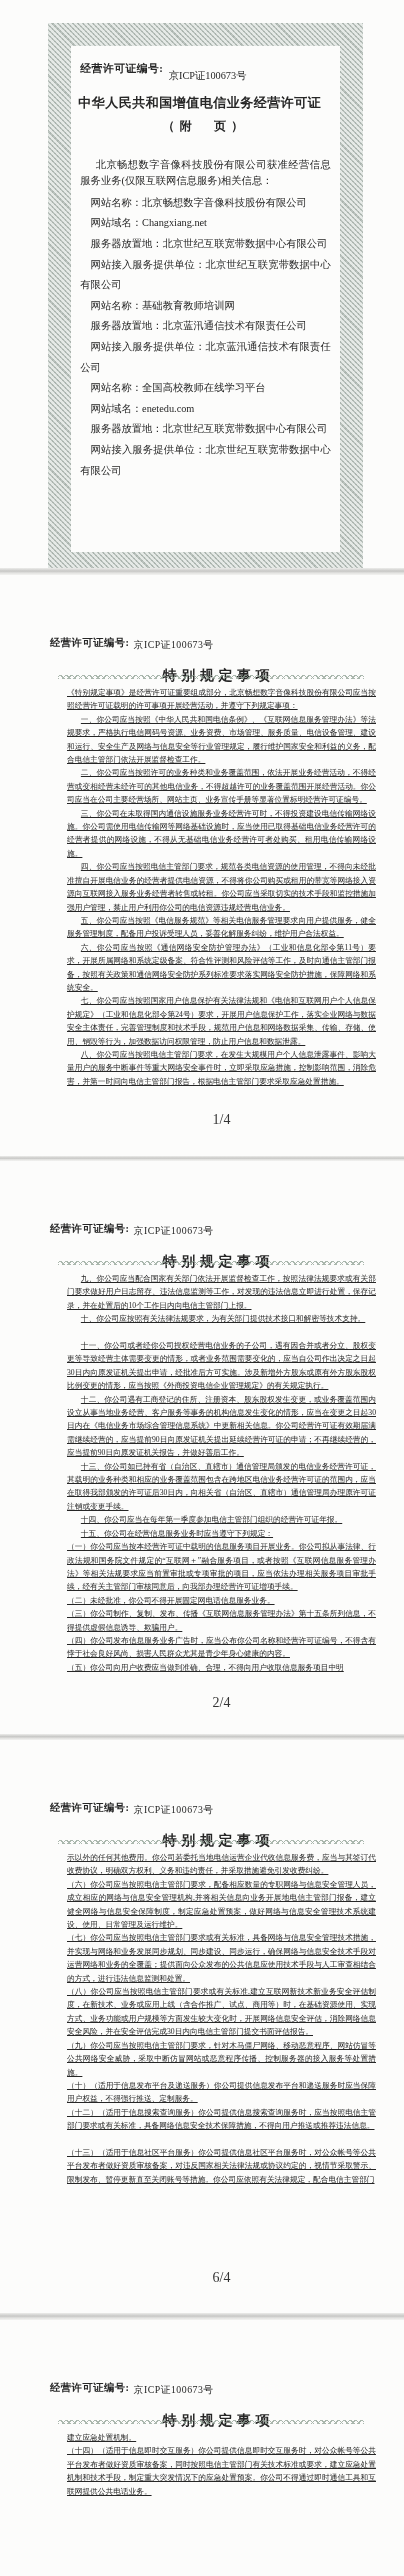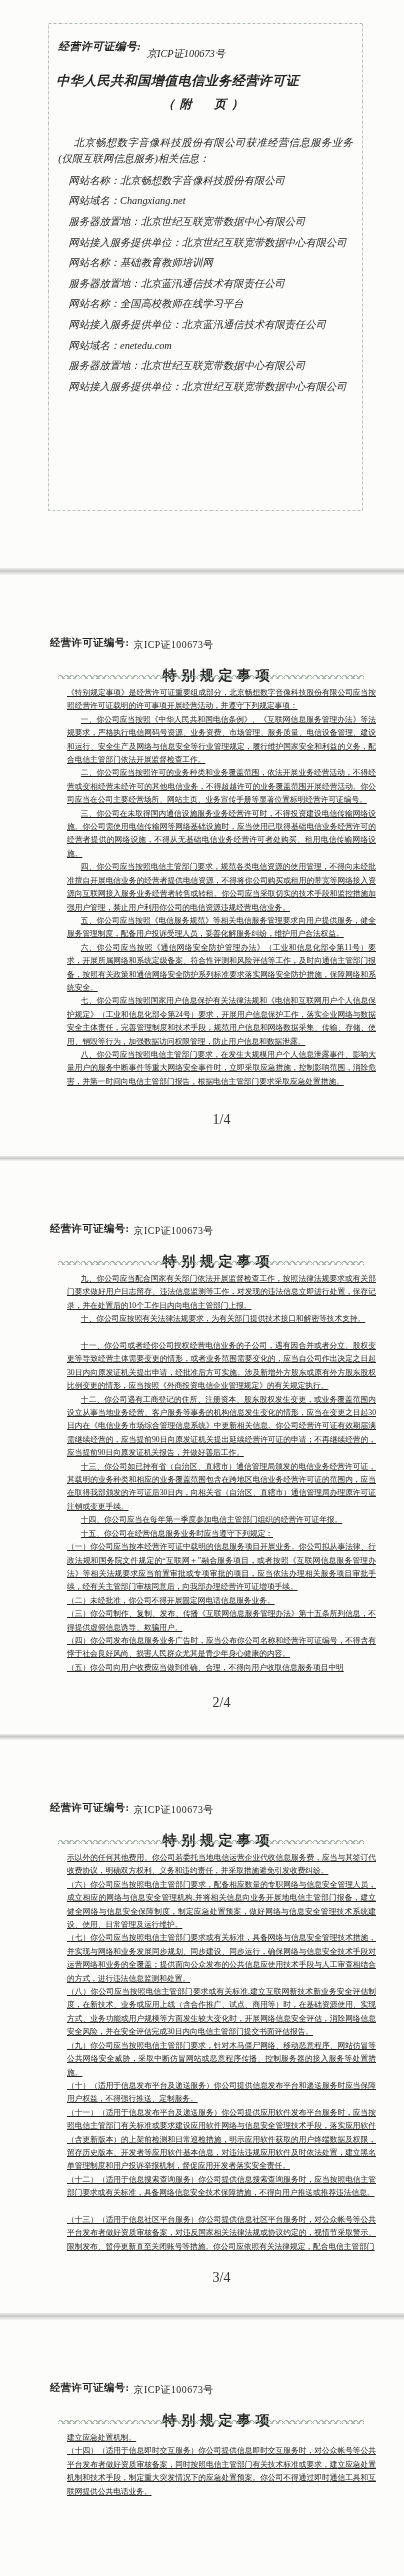--- a/index.html
+++ b/index.html
@@ -1,24 +1,24 @@
 <!DOCTYPE html>
 <html style="font-size:8.2px"><head>
 <meta charset="utf-8">
 <style>
   html,body{margin:0;padding:0;background:#f2f2f0;}
   #canvas{position:relative;width:405px;height:2873px;margin:0 auto;background:#fbfbfa;
     font-family:"Liberation Serif","DejaVu Serif",serif;color:#262626;overflow:hidden;}
   .page{position:absolute;left:0;width:405px;background:#fcfcfb;overflow:hidden;}
   .page-sep{position:absolute;left:0;width:405px;background:linear-gradient(#ececea, #c7c7c5 45%, #e2e2e0 70%, #f3f3f1);}
   
-  .cert-frame{position:absolute;left:48px;top:23px;width:315px;height:488px;box-sizing:border-box;padding:1px;
+  .cert-frame{position:absolute;left:48px;top:23px;width:315px;height:552px;box-sizing:border-box;padding:23px;
     background:
       repeating-linear-gradient(45deg, rgba(148,160,153,.55) 0 1.5px, rgba(230,234,231,.9) 1.5px 3.6px),
-      repeating-linear-gradient(-45deg, rgba(148,160,153,.5) 0 1.5px, rgba(230,234,231,.9) 1.5px 3.6px); font-style: italic;}
+      repeating-linear-gradient(-45deg, rgba(148,160,153,.5) 0 1.5px, rgba(230,234,231,.9) 1.5px 3.6px);}
   .cert-inner{width:100%;height:100%;background:#fcfcfb;box-sizing:border-box;padding:10.3px 7.2px;position:relative;}
   .c-hdr{margin:6.2px 0 0 2.1px;font-size:10.8px;font-weight:bold;letter-spacing:0.5px;}
   .c-num{font-weight:normal;font-size:10.3px;margin-left:5.2px;position:relative;top:6.2px;letter-spacing:0;}
   .c-title{margin:17.5px 0 0 0;text-align:left;font-size:13px;font-weight:600;letter-spacing:0.5px;}
   .c-sub{margin:6.2px 0 0 0;text-align:center;font-size:12px;font-weight:600;letter-spacing:5.2px;}
   .c-intro{margin:21.6px 2.1px 0 2.1px;font-size:10.3px;line-height:16px;text-align:justify;text-indent:1.5em;}
   .c-fields{margin:4.1px 2.1px 0 2.1px;}
   .c-fields p{margin:0;font-size:10.3px;line-height:20.6px;text-align:justify;text-indent:1em;}
   
   .hdr{position:absolute;top:61px;left:50px;font-size:10.3px;font-weight:bold;letter-spacing:0.5px;white-space:nowrap;}
@@ -58,23 +58,23 @@
 
             <p><span>服务器放置地：</span><span>北京世纪互联宽带数据中心有限公司</span></p>
 
             <p><span>网站接入服务提供单位：</span><span>北京世纪互联宽带数据中心有限公司</span></p>
 
             <p><span>网站名称：</span><span>基础教育教师培训网</span></p>
 
 
             <p><span>服务器放置地：</span><span>北京蓝汛通信技术有限责任公司</span></p>
 
+            <p><span>网站接入服务提供单位：</span><span>北京蓝汛通信技术有限责任公司</span></p>
+
             <p><span>网站名称：</span><span>全国高校教师在线学习平台</span></p>
-
-            <p><span>网站接入服务提供单位：</span><span>北京蓝汛通信技术有限责任公司</span></p>
 
             <p><span>网站域名：</span><span>enetedu.com</span></p>
 
             <p><span>服务器放置地：</span><span>北京世纪互联宽带数据中心有限公司</span></p>
 
             <p><span>网站接入服务提供单位：</span><span>北京世纪互联宽带数据中心有限公司</span></p>
           </div>
       </div>
     </div>
   </section>
@@ -137,25 +137,24 @@
     <h2 class="stitle">特别规定事项</h2>
     <div class="zigzag"></div>
     <div class="body">
 
     <p class="para noindent">示以外的任何其他费用。你公司若委托当地电信运营企业代收信息服务费，应当与其签订代收费协议，明确双方权利、义务和违约责任，并采取措施避免引发收费纠纷。</p>
         <p class="para noindent">（六）你公司应当按照电信主管部门要求，配备相应数量的专职网络与信息安全管理人员，成立相应的网络与信息安全管理机构,并将相关信息向业务开展地电信主管部门报备，建立健全网络与信息安全保障制度，制定应急处置预案，做好网络与信息安全管理技术系统建设、使用、日常管理及运行维护。</p>
         <p class="para noindent">（七）你公司应当按照电信主管部门要求或有关标准，具备网络与信息安全管理技术措施，并实现与网络和业务发展同步规划、同步建设、同步运行，确保网络与信息安全技术手段对运营网络和业务的全覆盖；提供面向公众发布的公共信息应使用技术手段与人工审查相结合的方式，进行违法信息监测和处置。</p>
         <p class="para noindent">（八）你公司应当按照电信主管部门要求或有关标准,建立互联网新技术新业务安全评估制度，在新技术、业务或应用上线（含合作推广、试点、商用等）时，在基础资源使用、实现方式、业务功能或用户规模等方面发生较大变化时，开展网络信息安全评估，消除网络信息安全风险，并在安全评估完成30日内向电信主管部门提交书面评估报告。</p>
         <p class="para noindent">（九）你公司应当按照电信主管部门要求，针对木马僵尸网络、移动恶意程序、网站仿冒等公共网络安全威胁，采取中断仿冒网站或恶意程序传播、控制服务器的接入服务等处置措施。</p>
         <p class="para noindent">（十）（适用于信息发布平台及递送服务）你公司提供信息发布平台和递送服务时应当保障用户权益，不得强行推送、定制服务。</p>
-        <p class="para noindent">（十一）（适用于信息发布平台及递送服务）你公司提供应用软件发布平台服务时，应当按照电信主管部门有关标准或要求建设应用软件网络与信息安全管理技术手段，落实应用软件（含更新版本）的上架前检测和日常巡检措施，明示应用软件获取的用户终端数据及权限，留存历史版本、开发者等应用软件基本信息，对违法违规应用软件及时依法处置，建立黑名单管理制度和用户投诉举报机制，督促应用开发者落实安全责任。</p>
         <p class="para noindent">（十二）（适用于信息搜索查询服务）你公司提供信息搜索查询服务时，应当按照电信主管部门要求或有关标准，具备网络信息安全技术保障措施，不得向用户推送或推荐违法信息。</p>
         <p class="para noindent gap">（十三）（适用于信息社区平台服务）你公司提供信息社区平台服务时，对公众帐号等公共平台发布者做好资质审核备案，对违反国家相关法律法规或协议约定的，视情节采取警示、限制发布、暂停更新直至关闭账号等措施。你公司应依照有关法律规定，配合电信主管部门</p>
       </div>
-    <div class="pageno" style="top:530px">3/4</div>
+    <div class="pageno" style="top:530px">6/4</div>
   </section>
 
   <div class="page-sep" style="top:2313px;height:7.2px"></div>
 
   <section class="page" style="top:2320px;height:553px">
     <div class="hdr">
       <span>经营许可证编号:</span><span class="hn">京ICP证100673号</span>
     </div>
     <h2 class="stitle">特别规定事项</h2>
     <div class="zigzag"></div>

